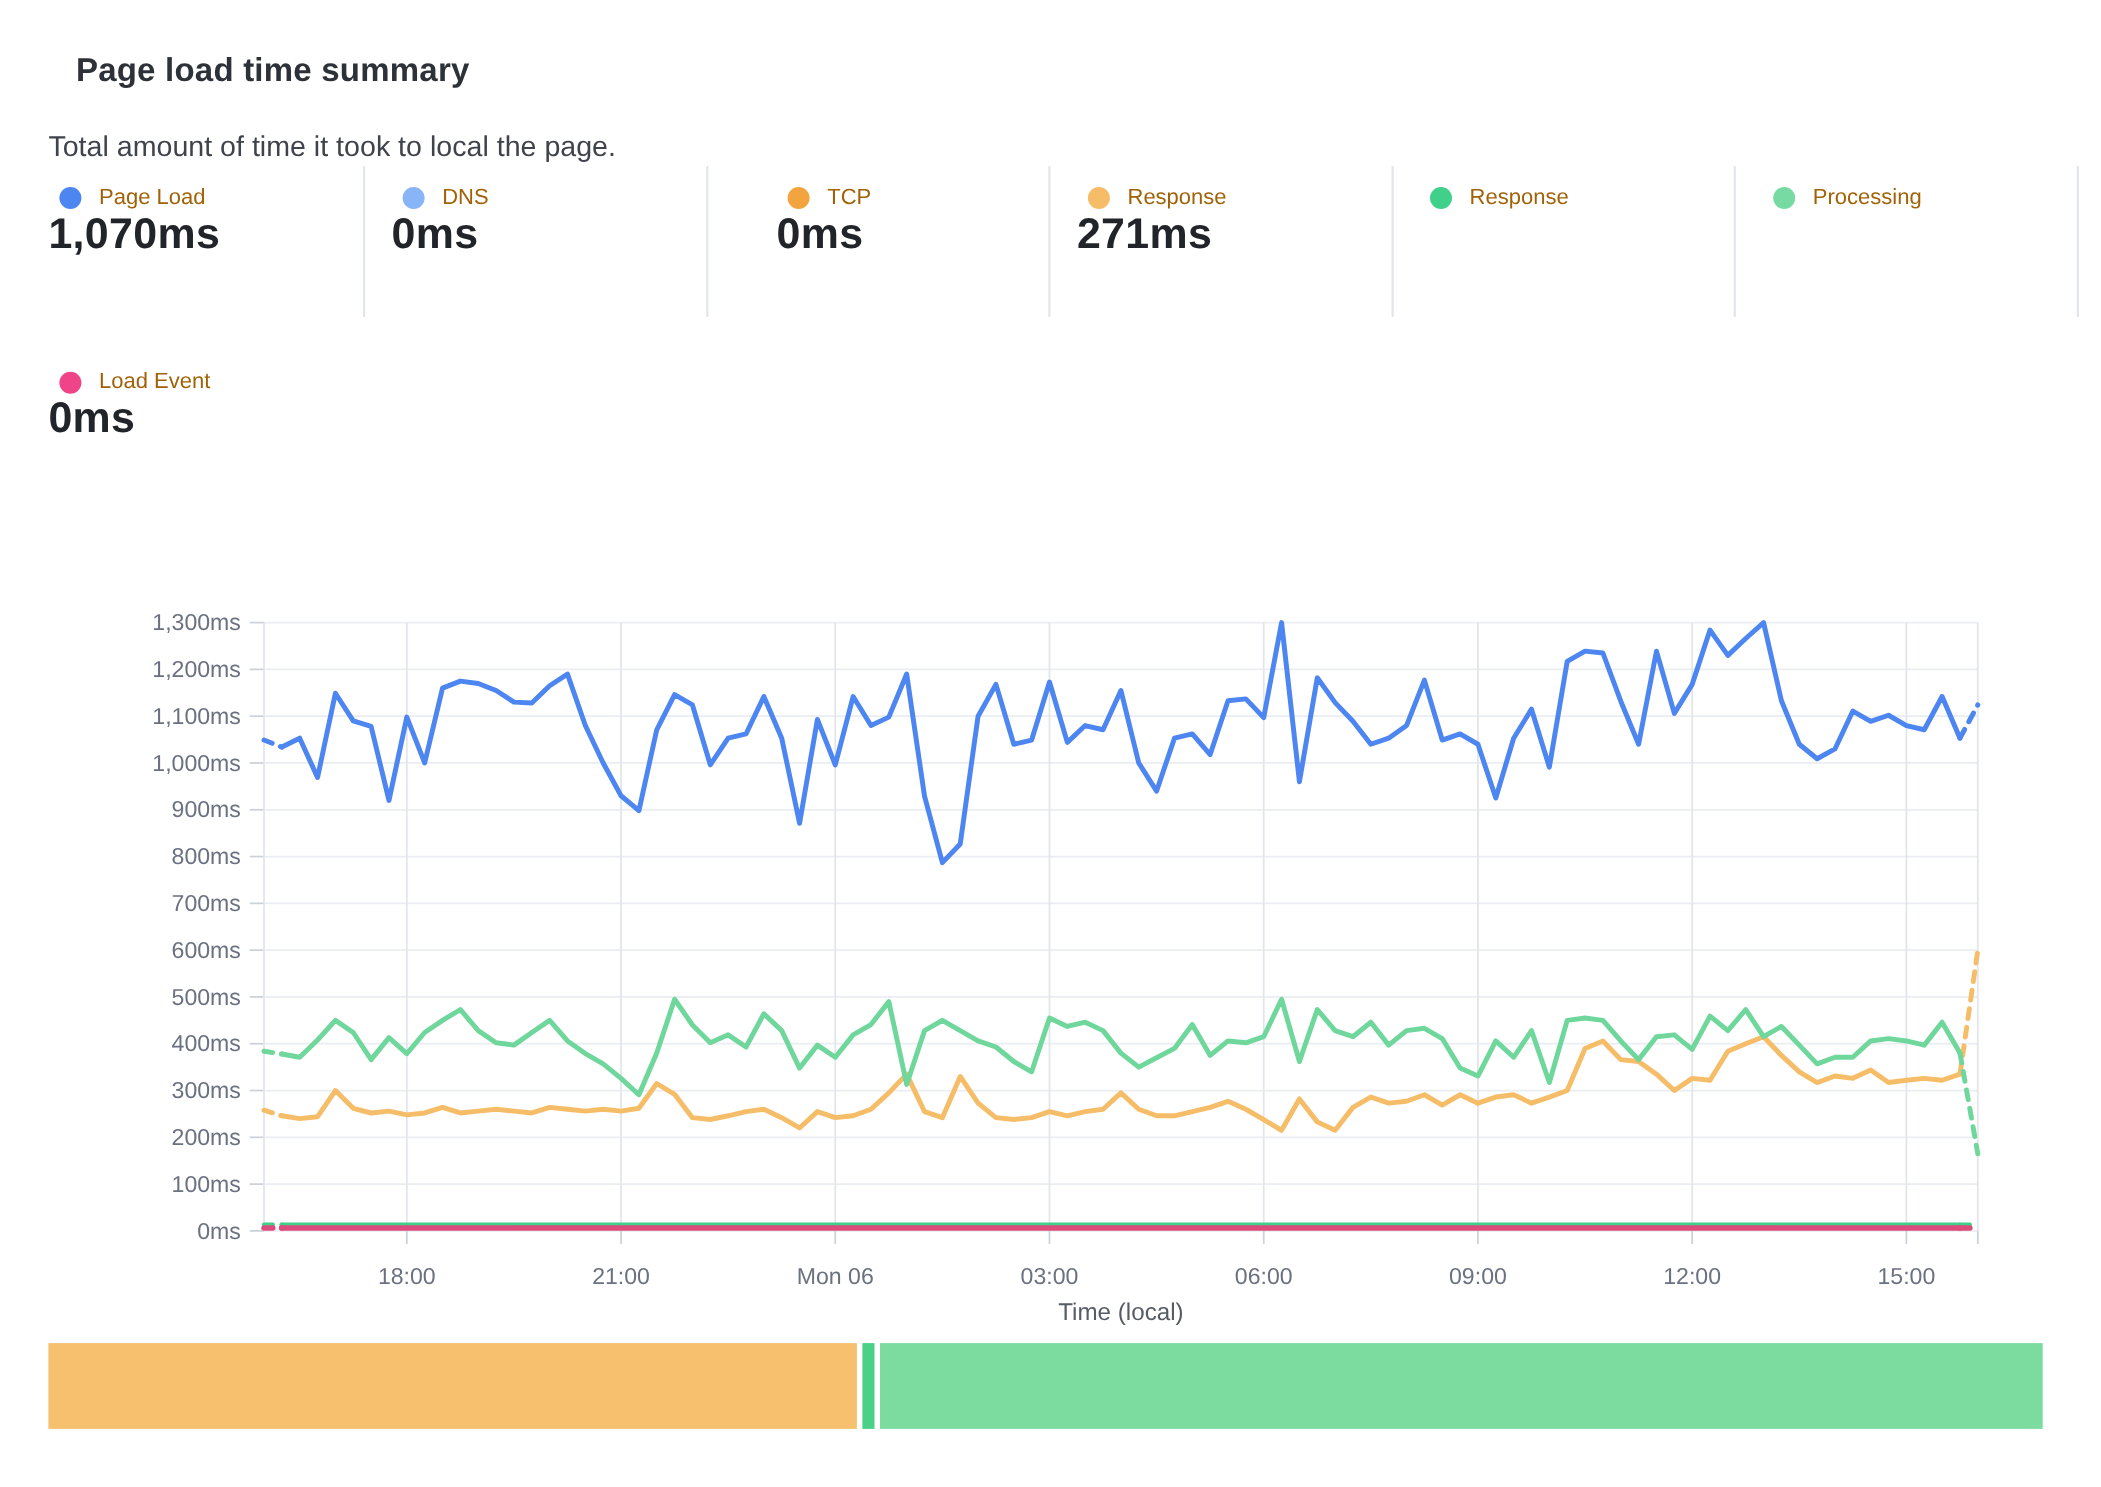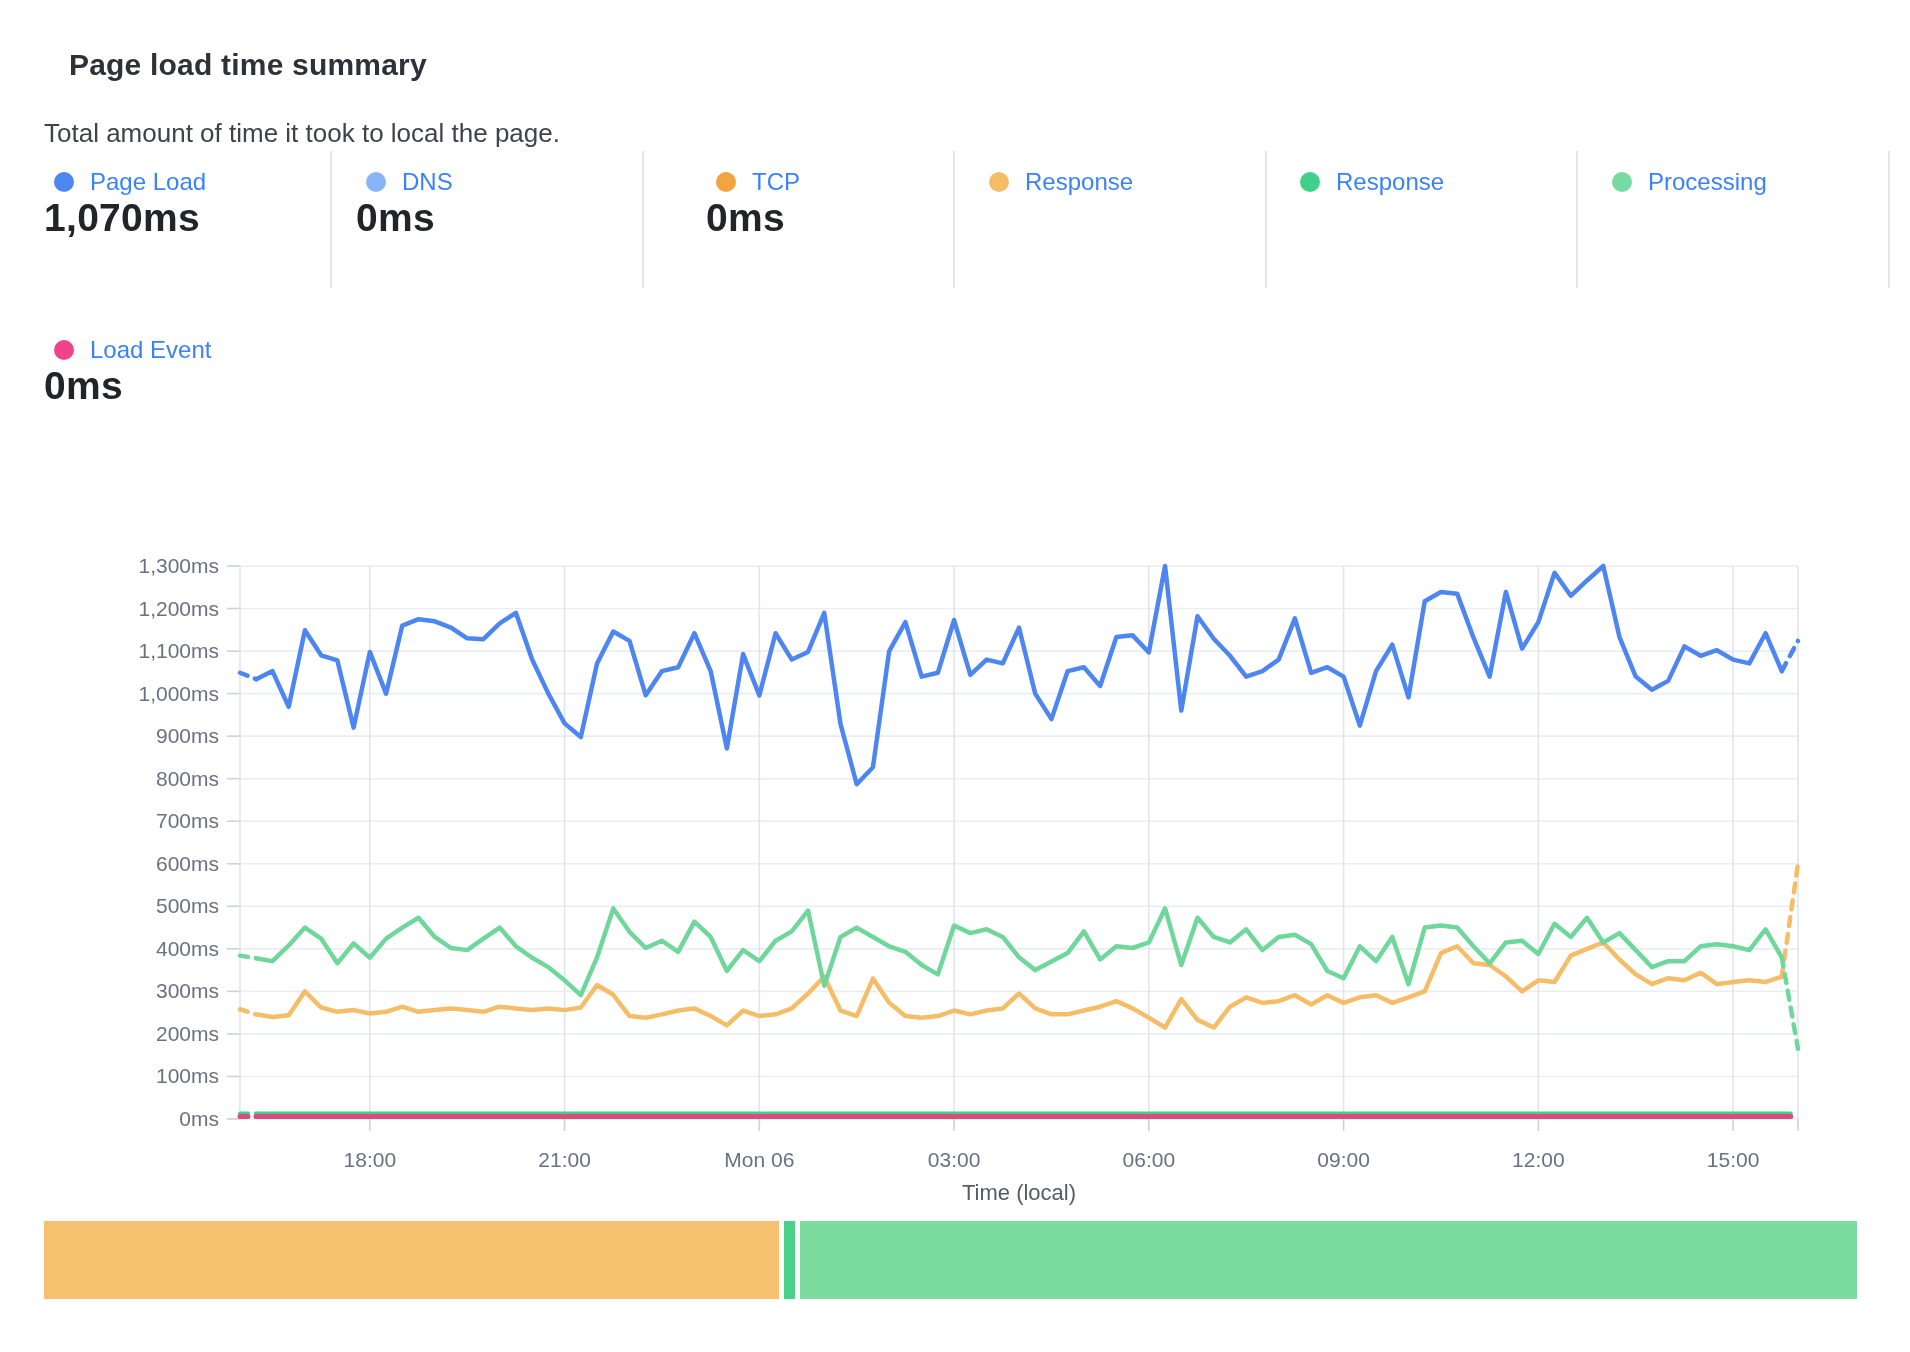--- a/index.html
+++ b/index.html
@@ -8,21 +8,21 @@
     font-family:"Liberation Sans","DejaVu Sans",sans-serif;overflow:hidden;
   }
   .page-title{
     position:absolute;left:44px;top:28px;font-size:30px;font-weight:700;
     color:#2d3138;letter-spacing:.2px;margin-left:25px;
   }
   .page-subtitle{
     position:absolute;left:44px;top:92px;font-size:26px;font-weight:400;color:#3f434b;
   }
   .stat{position:absolute;width:280px;}
-  .stat-label{display:flex;align-items:center;margin-left:10px;font-size:24px;color:#3b82f6;}
+  .stat-label{display:flex;align-items:center;margin-left:10px;font-size:20px;color:#a16207;}
   .dot{width:20px;height:20px;border-radius:50%;margin-right:16px;flex:0 0 auto;}
   .stat-value{font-size:39px;font-weight:700;color:#212429;letter-spacing:.3px;}
   .vdiv{position:absolute;top:151px;height:137px;width:2px;background:#e2e5e9;}
   #chart{position:absolute;left:0;top:0;width:1910px;height:1352px;}
   #bar{
     position:absolute;left:44px;top:1221px;width:1813px;height:78px;
     display:flex;column-gap:5px;background:#ffffff;
   }
   #bar .seg{height:78px;}
   text{font-family:"Liberation Sans","DejaVu Sans",sans-serif;}
@@ -52,20 +52,21 @@
       <span class="dot" style="background: rgb(242, 165, 62);"></span>
       <span>TCP</span>
     </div>
   <div class="stat-value">0ms</div>
 </div>
 <div class="stat" style="left:979px;top:168px">
   <div class="stat-label">
       <span class="dot" style="background: rgb(246, 189, 105);"></span>
       <span>Response</span>
     </div>
+  <div class="stat-value">271ms</div>
 </div>
 <div class="stat" style="left:1290px;top:168px">
   <div class="stat-label">
       <span class="dot" style="background: rgb(64, 208, 137);"></span>
       <span>Response</span>
     </div>
 </div>
 <div class="stat" style="left:1602px;top:168px">
   <div class="stat-label">
       <span class="dot" style="background: rgb(119, 218, 162);"></span>

